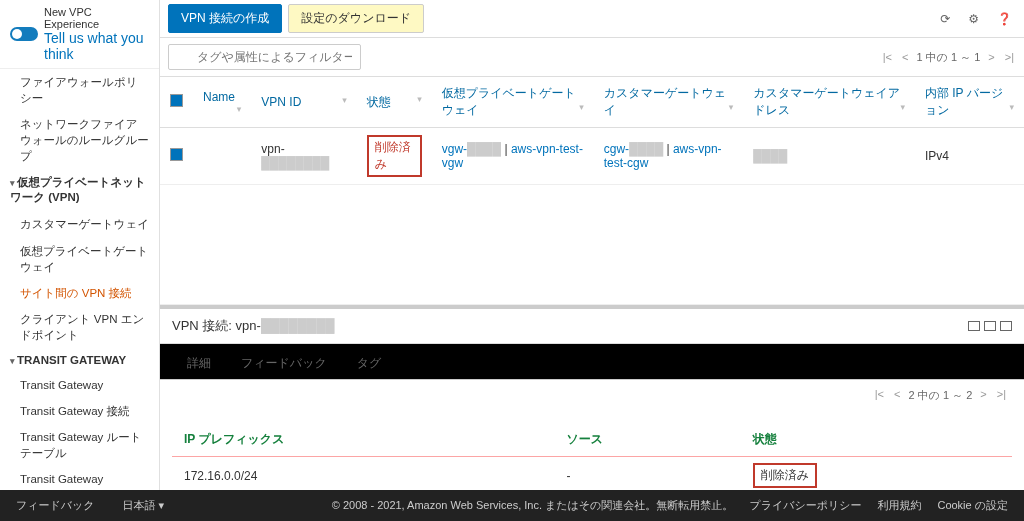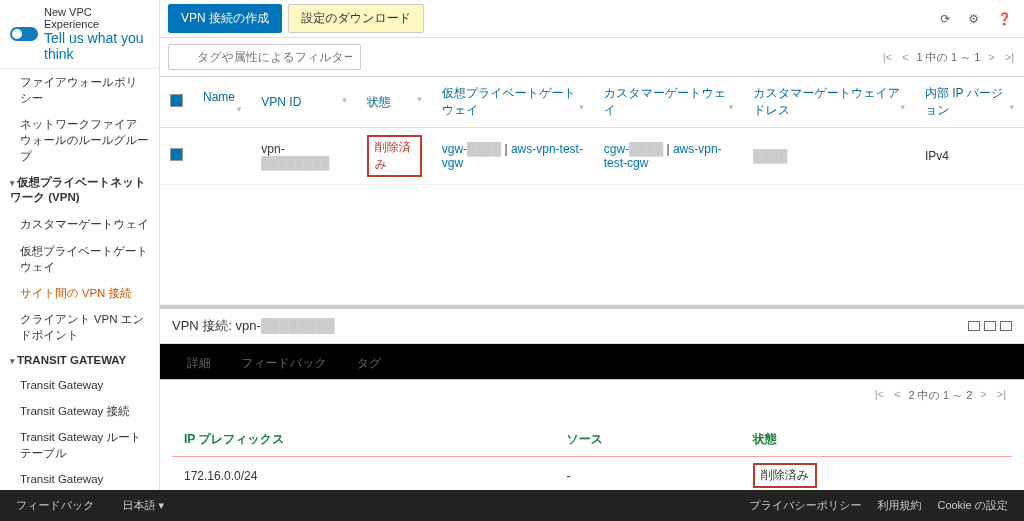--- a/index.html
+++ b/index.html
@@ -189,18 +189,19 @@
       </div>
     </div>
   </div>
 
   <div class="footer">
     <div class="footer-left">
       <a>フィードバック</a>
       <a><span>日本語</span> ▾</a>
     </div>
     <div class="footer-right">
+      <span>© 2008 - 2021, Amazon Web Services, Inc. またはその関連会社。無断転用禁止。</span>
       <a>プライバシーポリシー</a>
       <a>利用規約</a>
       <a>Cookie の設定</a>
     </div>
   </div>
 </div>
 
 </body></html>

